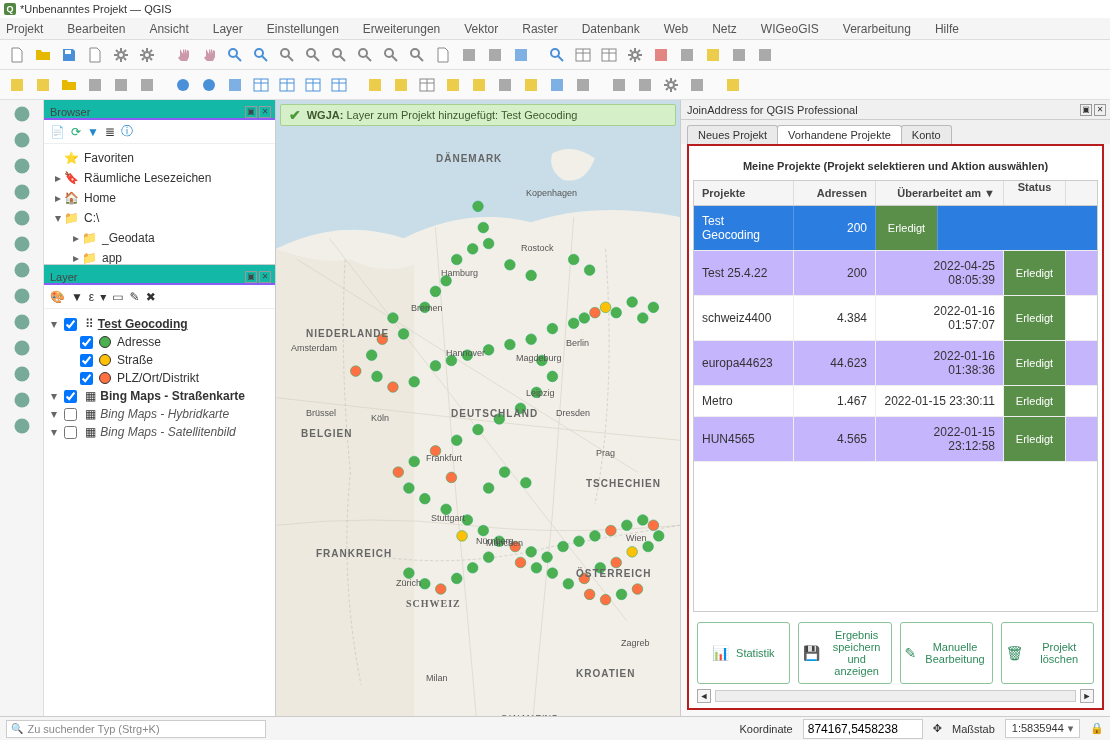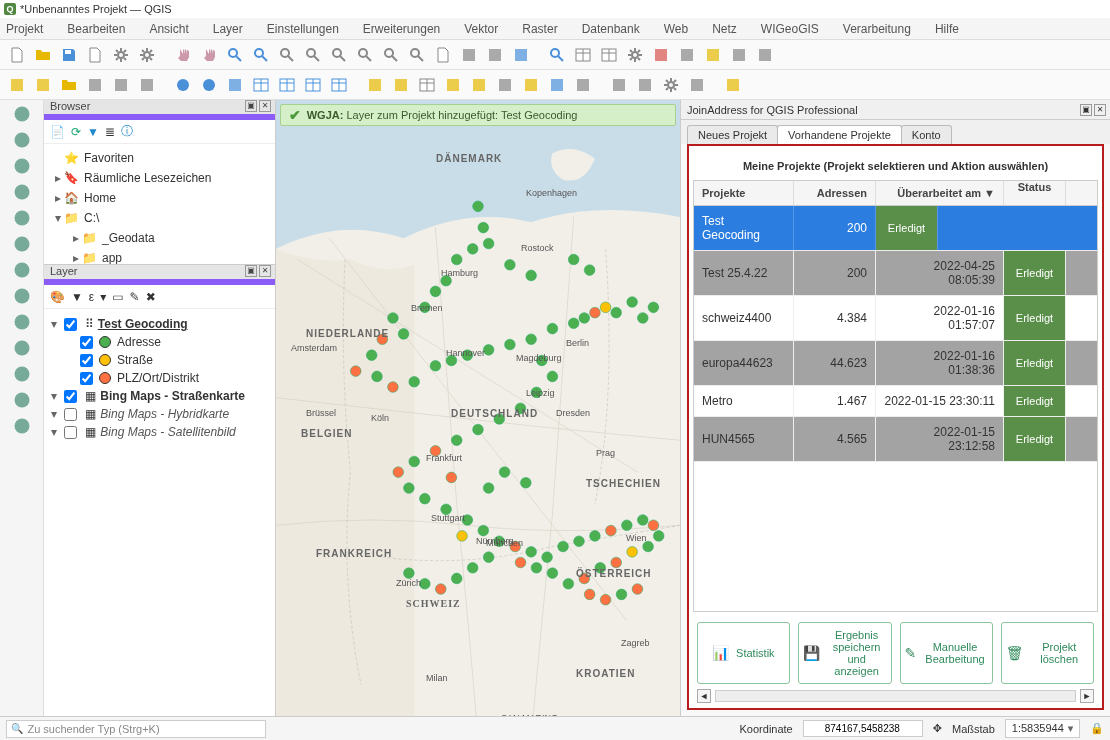--- a/index.html
+++ b/index.html
@@ -9,21 +9,21 @@
 .menubar { height: 22px; background: #f5f5f5; display: flex; align-items: center; padding: 0 6px; border-bottom: 1px solid #ddd; }
 .menubar span { margin-right: 24px; color: #555; cursor: default; }
 .toolbar { height: 30px; background: #fafafa; border-bottom: 1px solid #e0e0e0; display: flex; align-items: center; padding: 0 6px; gap: 4px; }
 .tool { width: 22px; height: 22px; display: inline-flex; align-items: center; justify-content: center; border: 1px solid transparent; border-radius: 2px; }
 .tool svg { width: 16px; height: 16px; }
 .sep { width: 6px; height: 22px; }
 .main { flex: 1; display: flex; overflow: hidden; }
 .left-col { width: 44px; background: #f5f5f5; border-right: 1px solid #ddd; display: flex; flex-direction: column; align-items: center; padding-top: 4px; gap: 6px; }
 .left-col .lt { width: 20px; height: 20px; }
 .panels { width: 232px; display: flex; flex-direction: column; border-right: 1px solid #ccc; background: #fff; }
-.panel-header { height: 20px; background: #e5e5e5; border-bottom: 6px solid #8b5cf6; display: flex; align-items: flex-start; padding: 0 6px; font-size: 11px; color: #444; position: relative; }
+.panel-header { height: 20px; background: #14b8a6; border-bottom: 2px solid #8b5cf6; display: flex; align-items: flex-end; padding: 0 6px; font-size: 11px; color: #444; position: relative; }
 .panel-header .win-icons { position: absolute; right: 4px; display: flex; gap: 2px; }
 .panel-header .win-icons span { width: 12px; height: 12px; border: 1px solid #999; font-size: 8px; text-align: center; line-height: 10px; }
 .panel-toolbar { height: 24px; display: flex; align-items: center; gap: 6px; padding: 0 6px; border-bottom: 1px solid #eee; }
 .tree { flex: 1; overflow: auto; padding: 4px 2px; font-size: 12px; }
 .tree-item { display: flex; align-items: center; padding: 2px 2px 2px 6px; white-space: nowrap; }
 .tree-item .exp { width: 12px; text-align: center; color: #666; }
 .tree-item .ico { width: 16px; height: 16px; margin-right: 4px; display:inline-flex; align-items:center; justify-content:center;}
 .layer-panel { flex: 1; display: flex; flex-direction: column; border-top: 1px solid #ccc; }
 .layer-tree { padding: 6px 4px; font-size: 12px; }
 .layer-row { display: flex; align-items: center; padding: 2px 0; }
@@ -47,34 +47,34 @@
 .tab.active { background: #fff; position: relative; z-index: 2; }
 .right-body { flex: 1; background: #fff; margin: 0 6px 6px 6px; border: 2px solid #b91c1c; display: flex; flex-direction: column; padding: 4px; }
 .proj-title { text-align: center; font-size: 11px; font-weight: bold; padding: 10px 0 8px; color: #333; }
 .proj-table { border: 1px solid #ccc; display: flex; flex-direction: column; flex:1; }
 .pt-header { display: flex; background: #f5f5f5; border-bottom: 1px solid #ccc; font-size: 11px; font-weight: 600; color: #444; }
 .pt-header > div { padding: 6px 8px; border-right: 1px solid #ddd; }
 .pt-row { display: flex; border-bottom: 1px solid #eee; font-size: 12px; align-items: stretch; }
 .pt-row > div { padding: 8px 8px; border-right: 1px solid #eee; display:flex; align-items:center; }
 .pt-row.selected { background: #2b7de0; color: #fff; }
 .pt-row.selected > div { border-right-color: rgba(255,255,255,0.2);}
-.pt-row.alt { background: #a3a3a3; }
+.pt-row.alt { background: #c4b5fd; }
 .col-proj { width: 100px; }
 .col-addr { width: 82px; text-align: right; justify-content:flex-end;}
 .col-date { width: 128px; text-align: right; justify-content:flex-end; }
 .col-status { width: 62px; padding:0 !important; }
 .status-badge { background: #5a8f4a; color: #fff; width: 100%; height:100%; display:flex; align-items:center; justify-content:center; font-size:11px;}
 .action-row { display: flex; gap: 8px; padding: 10px 4px 4px; }
 .action-btn { flex: 1; border: 1px solid #8bc59b; border-radius: 3px; padding: 6px 4px; display: flex; align-items: center; gap: 6px; color: #2f8a5b; font-size: 11px; background: #fff; justify-content:center; text-align:center;}
 .action-btn .aico { font-size: 14px; }
 .hscroll { height: 16px; display:flex; align-items:center; padding:0 4px; gap:4px;}
 .hscroll .track { flex:1; height:12px; background:#eee; border:1px solid #ccc;}
 .hscroll .arrow { width:14px; height:14px; border:1px solid #aaa; background:#f5f5f5; text-align:center; font-size:9px; line-height:12px;}
 .statusbar { height: 24px; background: #f5f5f5; border-top: 1px solid #ccc; display: flex; align-items: center; padding: 0 6px; font-size: 11px; gap: 10px; }
-.statusbar input[type=text] { border: 1px solid #ccc; padding: 2px 21px; font-size: 10px; }
+.statusbar input[type=text] { border: 1px solid #ccc; padding: 2px 4px; font-size: 12px; }
 .search-type { flex:0 0 260px; border:1px solid #ccc; background:#fff; display:flex; align-items:center; padding:2px 4px; color:#888;}
 .search-type::before { content:"🔍"; font-size:10px; margin-right:4px; color:#999;}
 .dropdown-arrow::after { content:"▾"; margin-left:4px; color:#666;}
 .map-label { position:absolute; font-size:10px; color:#666; font-weight:600; letter-spacing:1px; text-transform:uppercase; pointer-events:none;}
 .city-label { position:absolute; font-size:9px; color:#555; pointer-events:none;}
 </style>
 </head>
 <body>
 
 <div class="titlebar">

